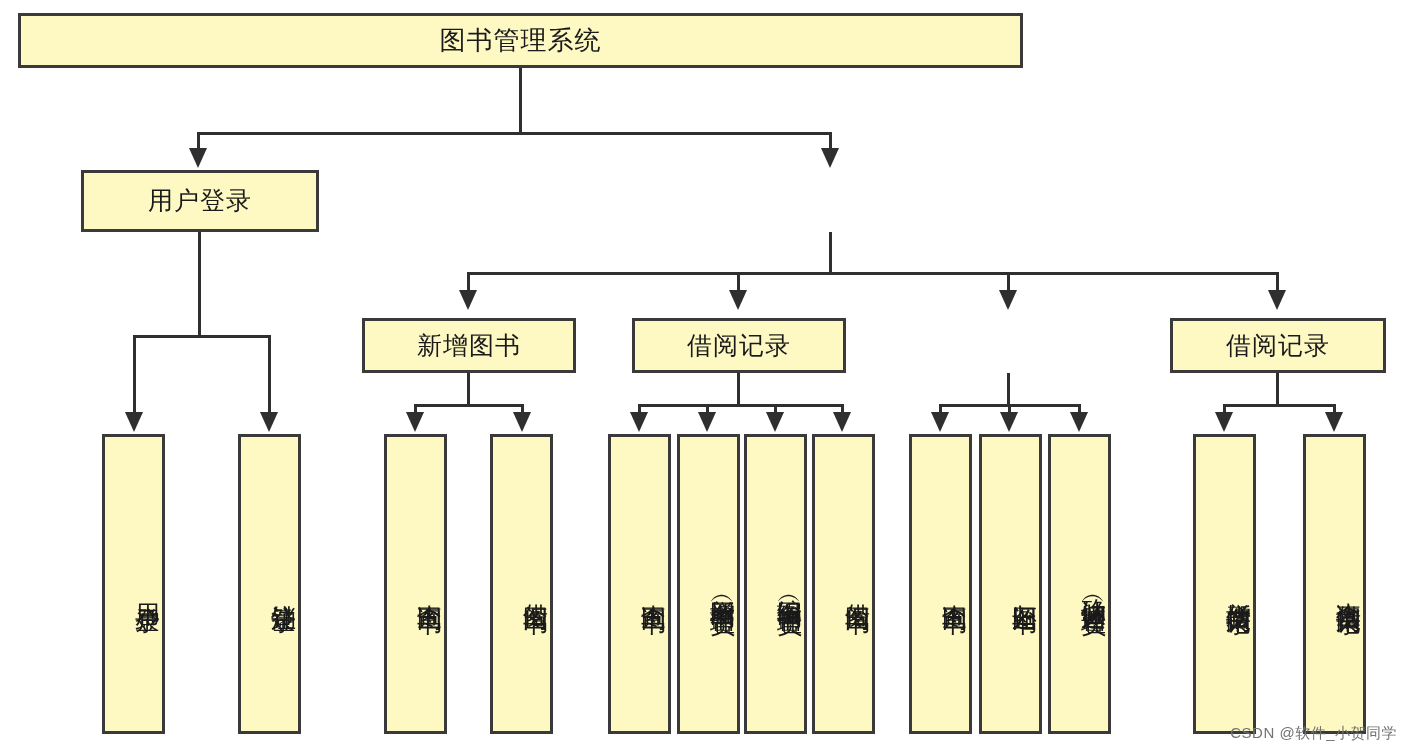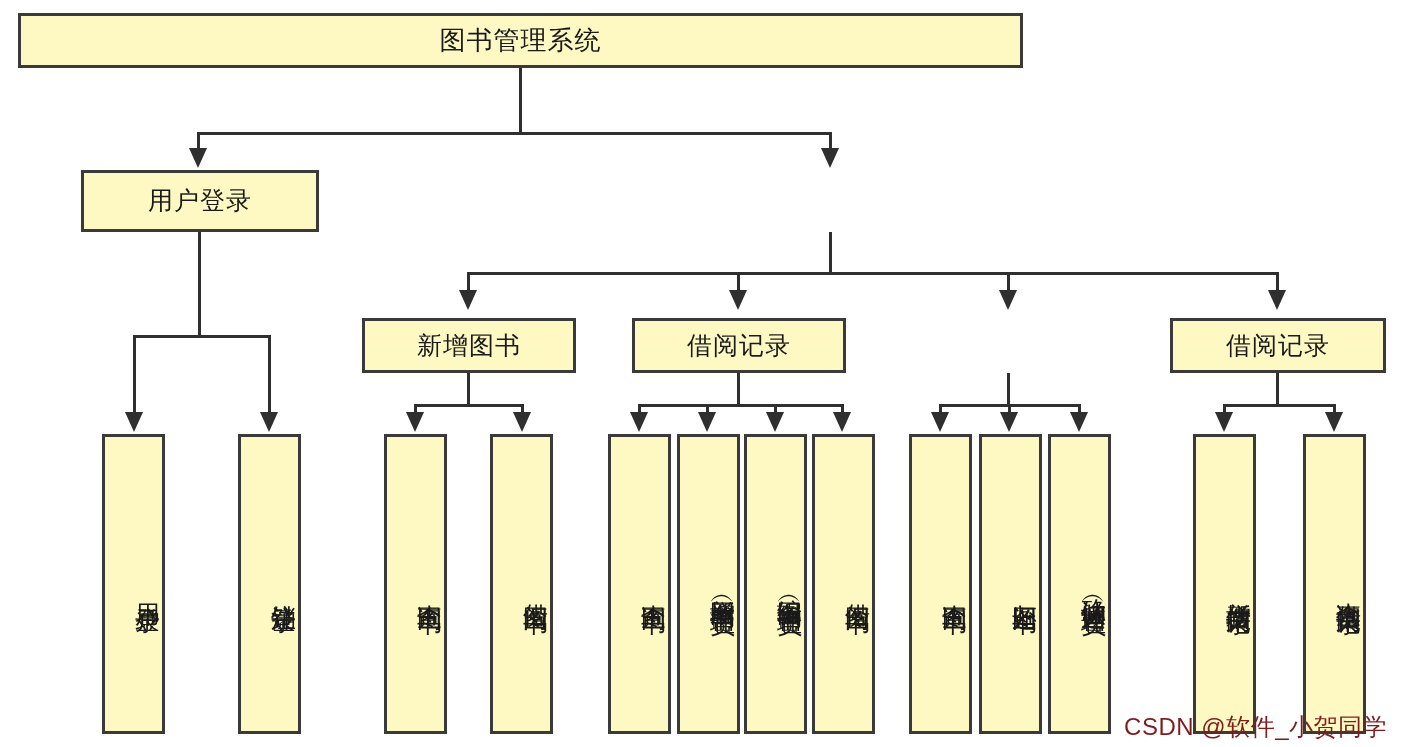--- a/index.html
+++ b/index.html
@@ -63,24 +63,24 @@
     width: 0;
     height: 0;
     border-left: 9px solid transparent;
     border-right: 9px solid transparent;
     border-top: 20px solid #2f2f2f;
   }
 
   
   #watermark {
     position: absolute;
-    right: 18px;
+    right: 8px;
     bottom: 4px;
-    font-size: 24px;
-    color: #7f1d1d;
+    font-size: 15px;
+    color: #737373;
     white-space: nowrap;
     letter-spacing: 0.5px;
   }
 </style>
 </head>
 <body>
 
 <div id="canvas">
 
   <div class="node h root" style="left:18px; top:13px; width:1005px; height:55px;">

